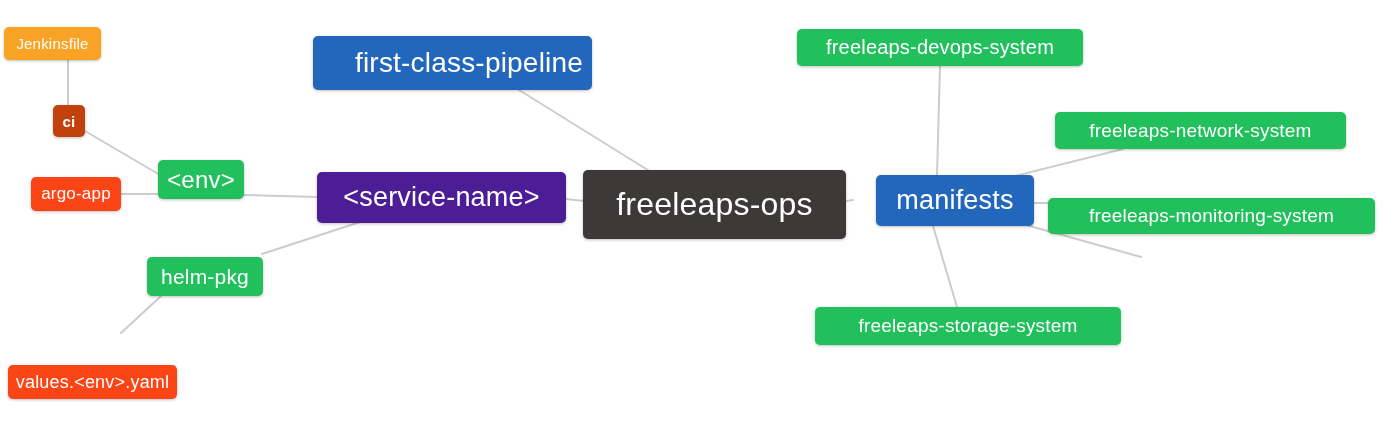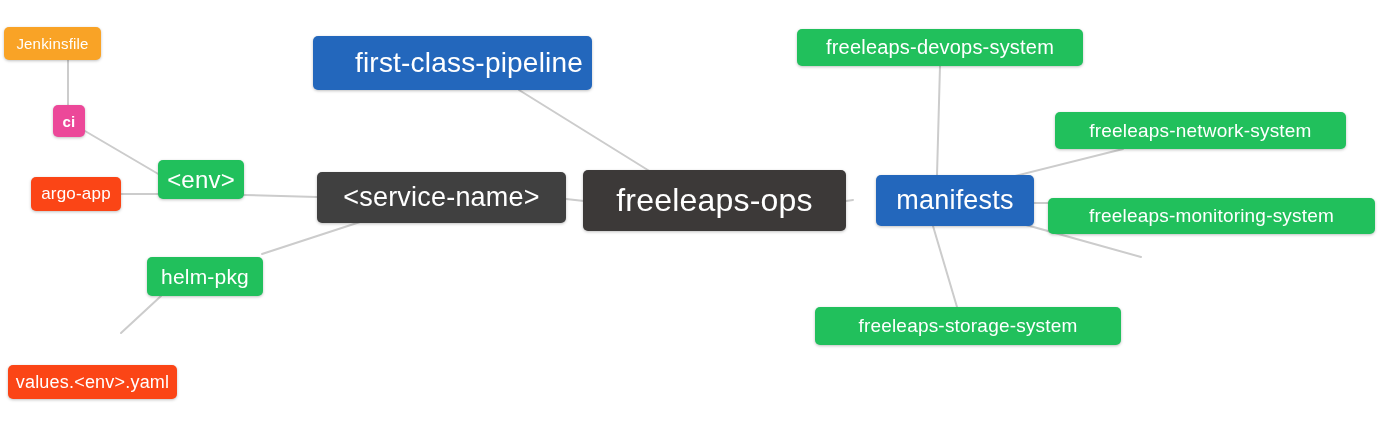--- a/index.html
+++ b/index.html
@@ -37,21 +37,21 @@
   }
   
   #n-jenkinsfile   { left:  4px; top:  27px; width:  97px; height: 33px; font-size: 15px; }
   #n-ci            { left:  53px; top: 105px; width:  32px; height: 32px; font-size: 15px; font-weight: bold;}
   #n-argo-app      { left:  31px; top: 177px; width:  90px; height: 34px; font-size: 17px; }
   #n-env           { left: 158px; top: 160px; width:  86px; height: 39px; font-size: 24px; }
   #n-helm-pkg      { left: 147px; top: 257px; width: 116px; height: 39px; font-size: 21px; }
   #n-values        { left:   8px; top: 333px; width: 169px; height: 34px; font-size: 18px; }
   #n-pipeline      { left: 313px; top:  36px; width: 279px; height: 54px; font-size: 28px; padding-left: 33px; }
   #n-service-name  { left: 317px; top: 172px; width: 249px; height: 51px; font-size: 27px; }
-  #n-ops           { left: 583px; top: 170px; width: 263px; height: 61px; font-size: 32px; }
+  #n-ops           { left: 583px; top: 170px; width: 263px; height: 69px; font-size: 32px; }
   #n-manifests     { left: 876px; top: 175px; width: 158px; height: 51px; font-size: 27px; }
   #n-devops-sys    { left: 797px; top:  29px; width: 286px; height: 37px; font-size: 20px; }
   #n-network-sys   { left:1055px; top: 112px; width: 291px; height: 37px; font-size: 19px; }
   #n-monitor-sys   { left:1048px; top: 186px; width: 327px; height: 36px; font-size: 19px; }
   #n-controls-sys  { left:1061px; top: 258px; width: 293px; height: 37px; font-size: 19px; }
   #n-storage-sys   { left: 815px; top: 307px; width: 306px; height: 38px; font-size: 19px; }
 </style>
 </head>
 <body>
 
@@ -68,27 +68,27 @@
     <line x1="566" y1="199" x2="584" y2="201"></line>
     <line x1="846" y1="201" x2="853" y2="200"></line>
     <line x1="937" y1="175" x2="940" y2="66"></line>
     <line x1="1011" y1="177" x2="1123" y2="149"></line>
     <line x1="1011" y1="203" x2="1048" y2="203"></line>
     <line x1="1012" y1="221" x2="1141" y2="257"></line>
     <line x1="933" y1="226" x2="957" y2="307"></line>
   </svg>
 
   <div class="node" id="n-jenkinsfile" style="background-color: rgb(249, 163, 38);">Jenkinsfile</div>
-  <div class="node" id="n-ci" style="background-color: #ec4899;">ci</div>
+  <div class="node" id="n-ci" style="background-color: #c2410c;">ci</div>
   <div class="node" id="n-argo-app" style="background-color: rgb(251, 69, 22);">argo-app</div>
   <div class="node" id="n-env" style="background-color: rgb(33, 192, 92);">&lt;env&gt;</div>
   <div class="node" id="n-helm-pkg" style="background-color: rgb(33, 192, 92);">helm-pkg</div>
   <div class="node" id="n-values" style="background-color: rgb(251, 69, 22); margin-top: 32px;">values.&lt;env&gt;.yaml</div>
   <div class="node" id="n-pipeline" style="background-color: rgb(35, 103, 188);">first-class-pipeline</div>
-  <div class="node" id="n-service-name" style="background-color: #404040;">&lt;service-name&gt;</div>
+  <div class="node" id="n-service-name" style="background-color: #4c1d95;">&lt;service-name&gt;</div>
   <div class="node" id="n-ops" style="background-color: rgb(60, 57, 56);">freeleaps-ops</div>
   <div class="node" id="n-manifests" style="background-color: rgb(35, 103, 188);">manifests</div>
   <div class="node" id="n-devops-sys" style="background-color: rgb(33, 192, 92);">freeleaps-devops-system</div>
   <div class="node" id="n-network-sys" style="background-color: rgb(33, 192, 92);">freeleaps-network-system</div>
   <div class="node" id="n-monitor-sys" style="background-color: rgb(33, 192, 92); margin-top: 12px;">freeleaps-monitoring-system</div>
   <div class="node" id="n-storage-sys" style="background-color: rgb(33, 192, 92);">freeleaps-storage-system</div>
 
 </div>
 
 </body></html>

